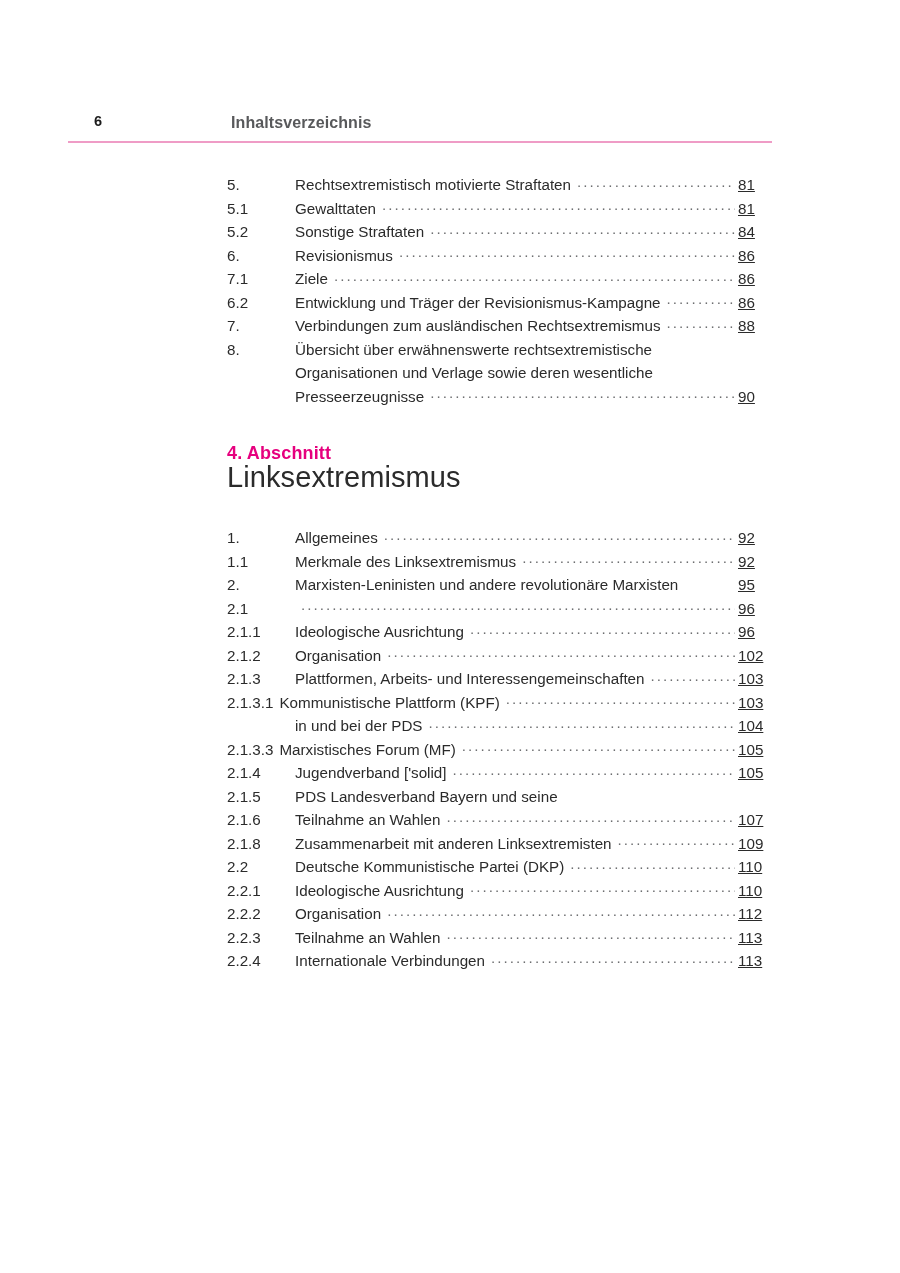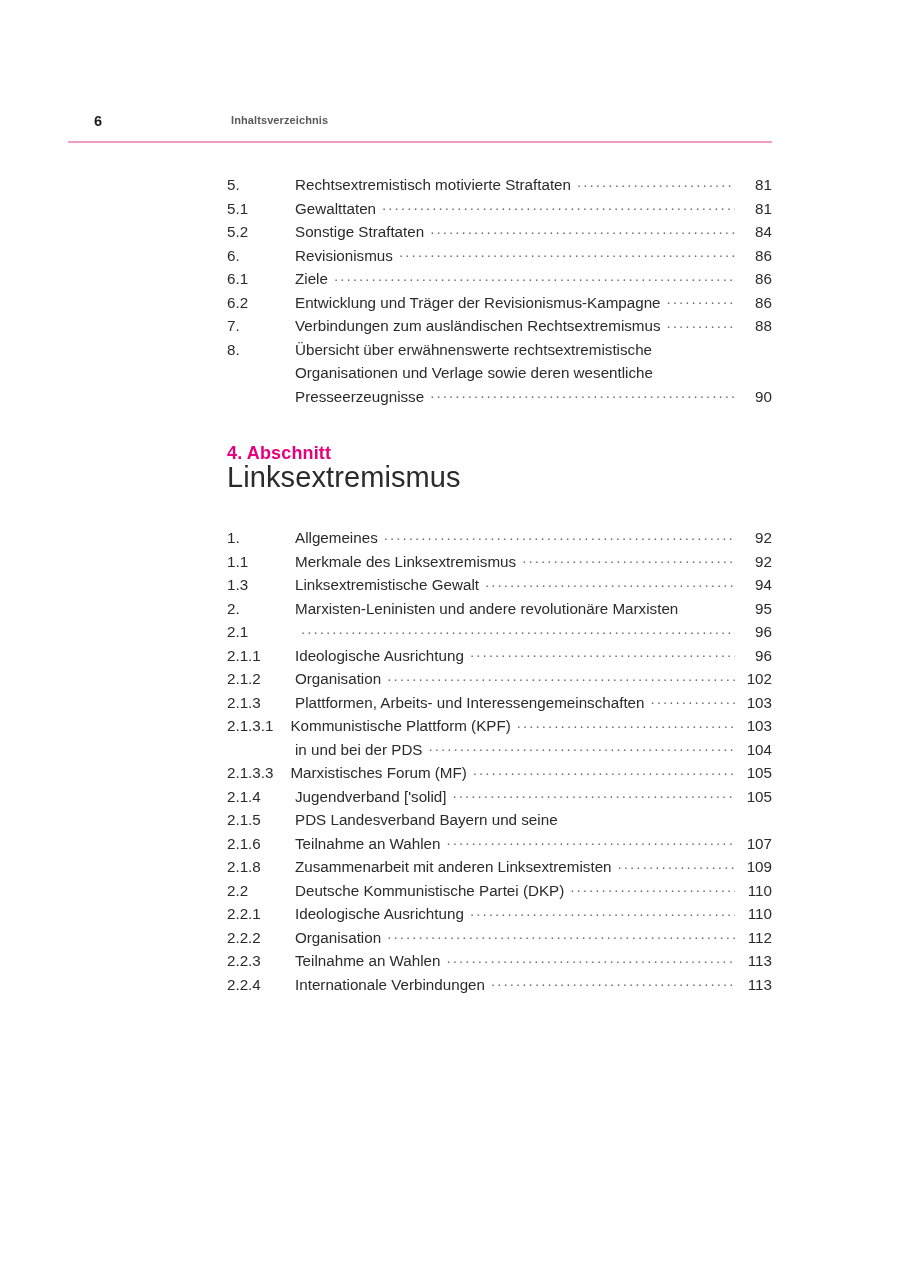--- a/index.html
+++ b/index.html
@@ -38,21 +38,21 @@
     top: 0;
     font-size: 14.5px;
     font-weight: bold;
     color: #1b1b1b;
     letter-spacing: 0.1px;
   }
   .header-title {
     position: absolute;
     left: 163px;
     top: 1px;
-    font-size: 11px;
+    font-size: 16px;
     font-weight: bold;
     color: #58595b;
     letter-spacing: 0.1px;
     text-align: center;
   }
   .header-rule {
     position: absolute;
     left: 68px;
     top: 141px;
     width: 704px;
@@ -79,21 +79,21 @@
   }
 
   .num {
     flex: 0 0 auto;
     width: 68px;
     color: #2b2b2b;
   }
   
   .num.wide {
     width: auto;
-    padding-right: 17px;
+    padding-right: 6px;
   }
   .num.spacer {
     width: 68px;
   }
 
   .title {
     flex: 0 0 auto;
     text-align: center;
   }
 
@@ -114,22 +114,22 @@
     letter-spacing: 2.05px;
     color: #6d6e70;
     white-space: nowrap;
   }
   .leader.none::before { content: ""; }
   .leader.none { margin: 0; }
 
   .pageno {
     flex: 0 0 auto;
     width: 34px;
-    text-align: right;
     color: #2b2b2b;
+    text-decoration: underline;
   }
   .pageno.empty { visibility: hidden; }
 
   
   .section-opener {
     position: absolute;
     left: 227px;
     top: 444px;
     width: 545px;
   }
@@ -178,21 +178,21 @@
         <span class="leader"></span>
         <span class="pageno">84</span>
       </div>
       <div class="toc-row">
         <span class="num">6.</span>
         <span class="title">Revisionismus</span>
         <span class="leader"></span>
         <span class="pageno">86</span>
       </div>
       <div class="toc-row">
-        <span class="num">6.1</span>
+        <span class="num">7.1</span>
         <span class="title">Ziele</span>
         <span class="leader"></span>
         <span class="pageno">86</span>
       </div>
       <div class="toc-row">
         <span class="num">6.2</span>
         <span class="title">Entwicklung und Träger der Revisionismus-Kampagne</span>
         <span class="leader"></span>
         <span class="pageno">86</span>
       </div>
@@ -234,26 +234,20 @@
         <span class="leader"></span>
         <span class="pageno">92</span>
       </div>
       <div class="toc-row">
         <span class="num">1.1</span>
         <span class="title">Merkmale des Linksextremismus</span>
         <span class="leader"></span>
         <span class="pageno">92</span>
       </div>
       <div class="toc-row">
-        <span class="num">1.3</span>
-        <span class="title">Linksextremistische Gewalt</span>
-        <span class="leader"></span>
-        <span class="pageno">94</span>
-      </div>
-      <div class="toc-row">
         <span class="num">2.</span>
         <span class="title">Marxisten-Leninisten und andere revolutionäre Marxisten</span>
         <span class="leader none"></span>
         <span class="pageno">95</span>
       </div>
       <div class="toc-row">
         <span class="num">2.1</span>
         <span class="leader"></span>
         <span class="pageno">96</span>
       </div>

